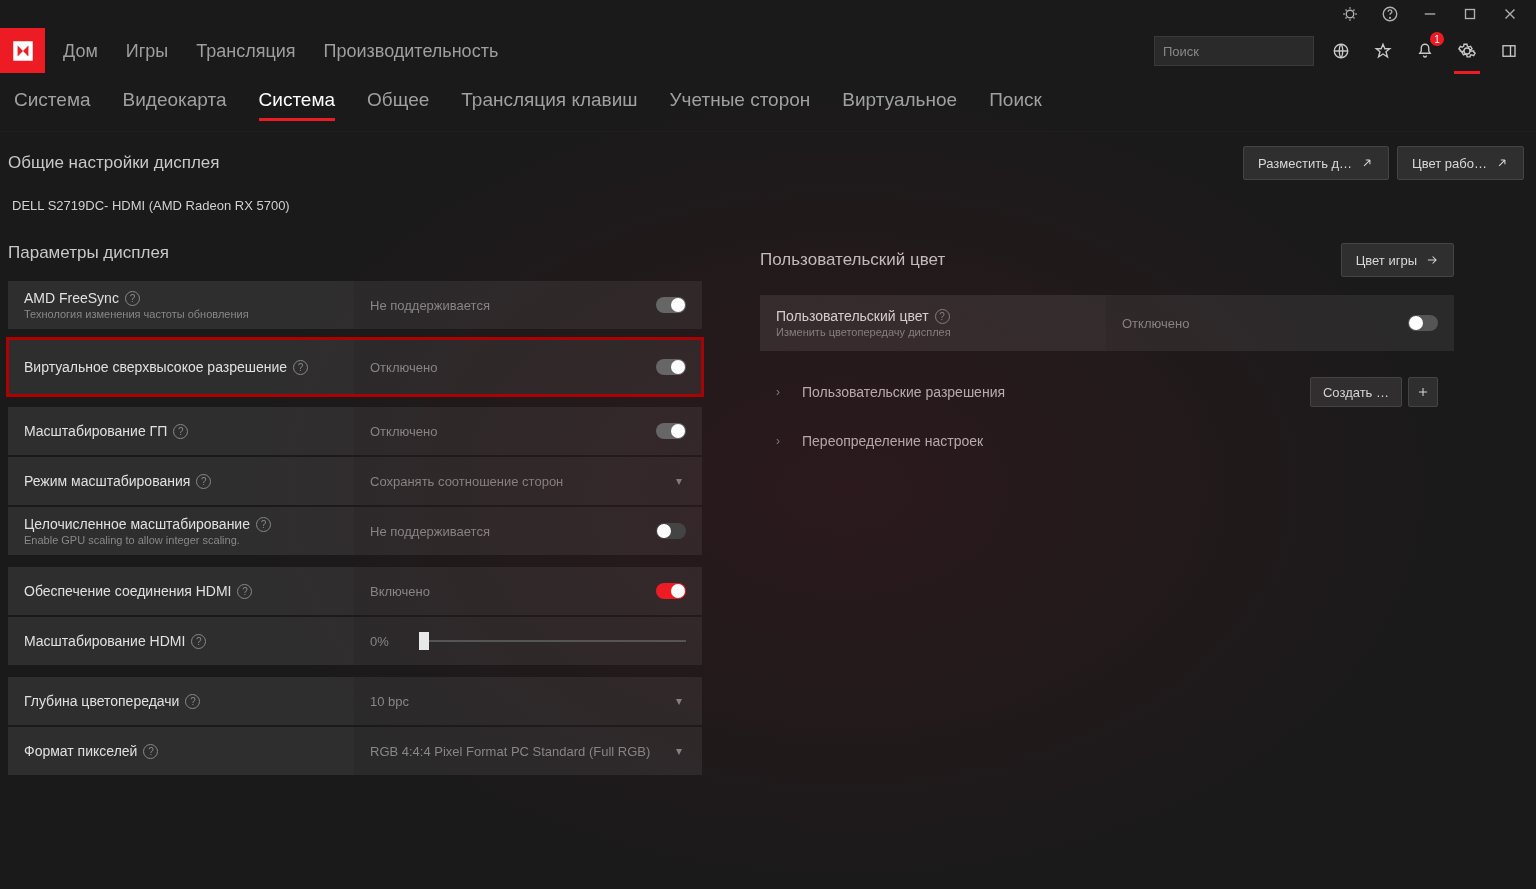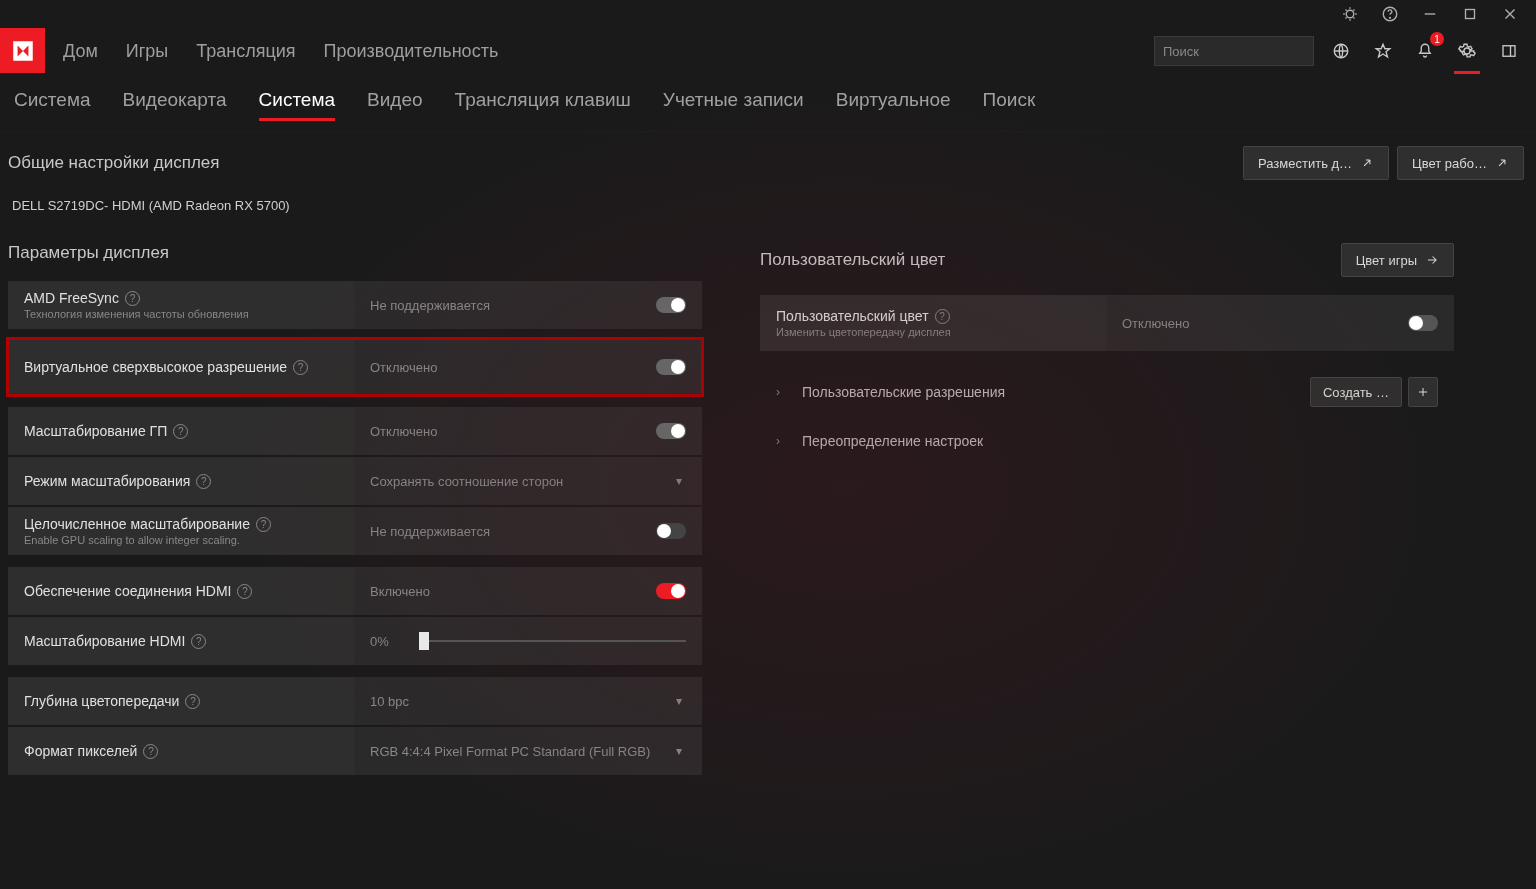--- a/index.html
+++ b/index.html
@@ -162,23 +162,23 @@
           <path d="M14 5v14"></path>
         </svg>
       </div>
   </div>
 </div>
 
 <div class="subtabs">
   <div class="st">Система</div>
   <div class="st">Видеокарта</div>
   <div class="st active">Система</div>
-  <div class="st">Видео</div>
+  <div class="st">Общее</div>
   <div class="st">Трансляция клавиш</div>
-  <div class="st">Учетные записи</div>
+  <div class="st">Учетные сторон</div>
   <div class="st">Виртуальное</div>
   <div class="st">Поиск</div>
 </div>
 
 <div class="content">
   <div class="section-header">
     <h2>Общие настройки дисплея</h2>
     <div class="btn-group">
       <div class="btn">
         <span>Разместить д…</span>

